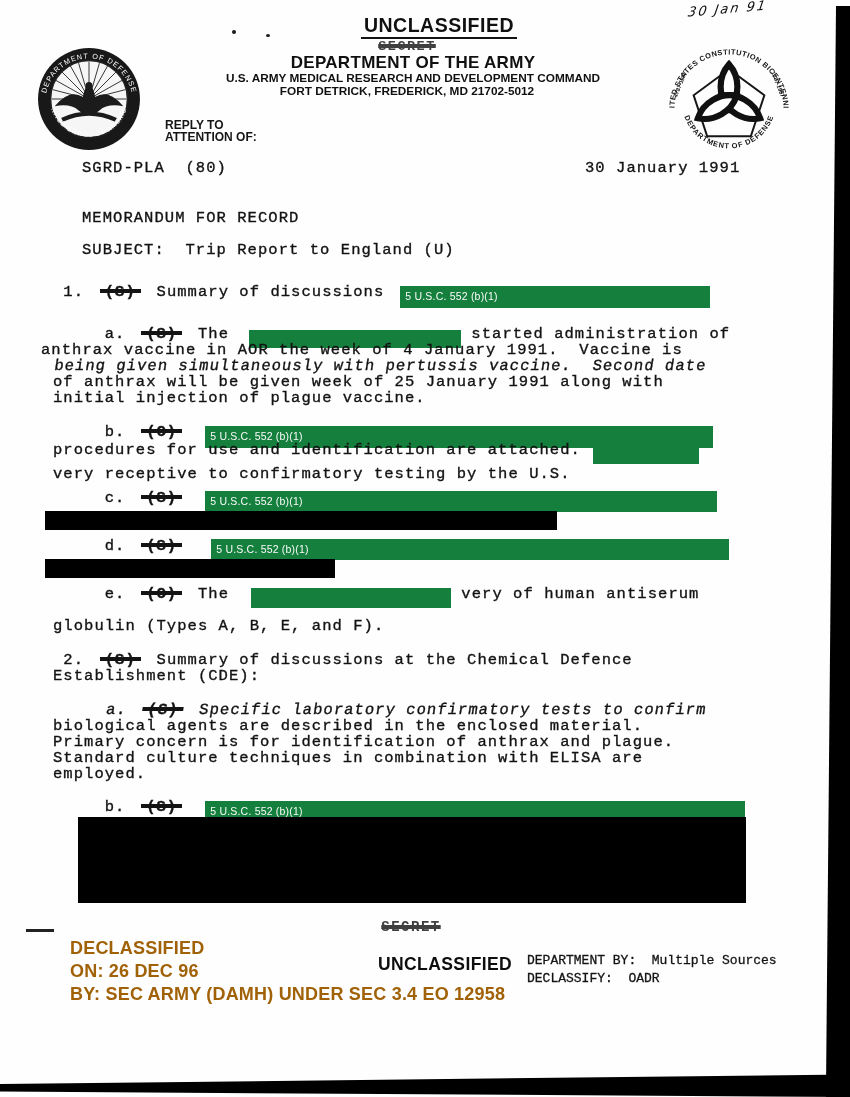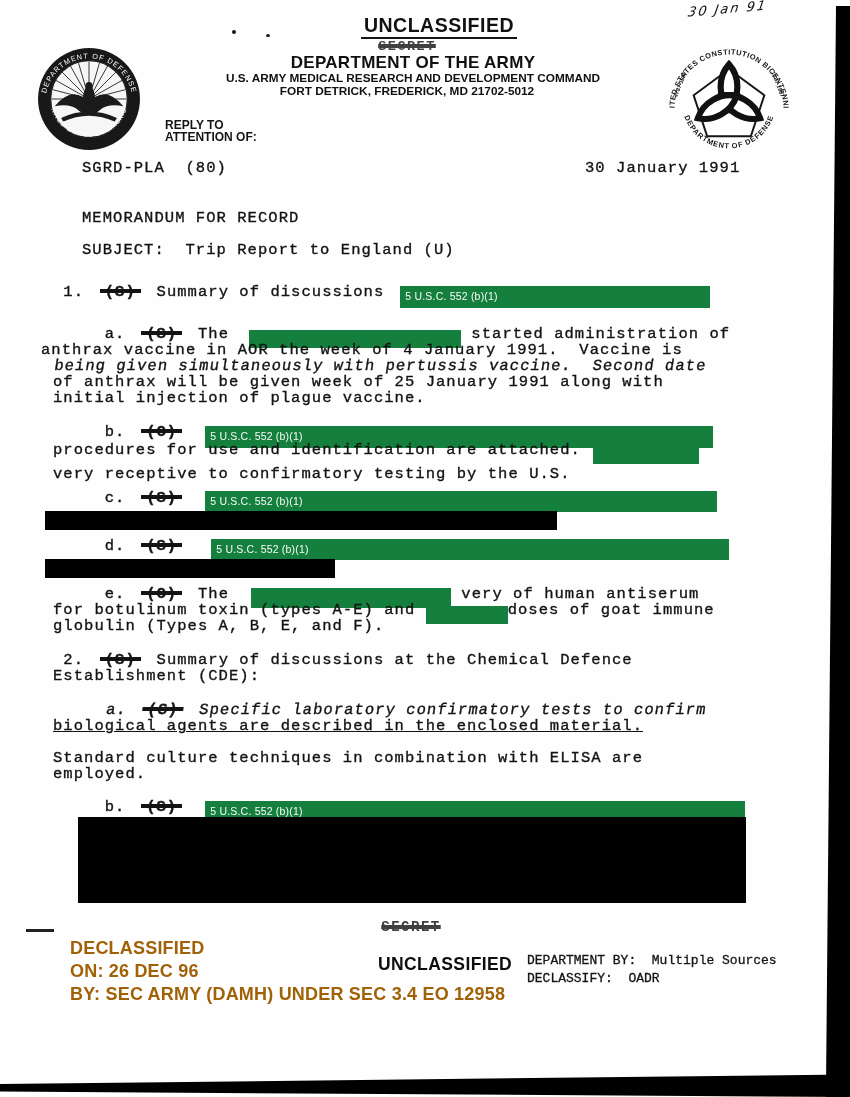--- a/index.html
+++ b/index.html
@@ -151,25 +151,25 @@
     <div class="tline" style="left: 41px; top: 342px;"><span>anthrax vaccine in AOR the week of 4 January 1991.  Vaccine is</span></div>
     <div class="tline skew" style="left: 53px; top: 358px;"><span>being given simultaneously with pertussis vaccine.  Second date</span></div>
     <div class="tline" style="left: 53px; top: 374px;"><span>of anthrax will be given week of 25 January 1991 along with</span></div>
     <div class="tline" style="left: 53px; top: 390px;"><span>initial injection of plague vaccine.</span></div>
     <div class="tline" style="left: 53px; top: 424px;"><span>     b.  </span><span class="struck">(C)</span><span class="redact" style="width: 508px; height: 22px; vertical-align: -12px; margin-left: 28px;"><span class="rlabel">5 U.S.C. 552 (b)(1)</span></span></div>
     <div class="tline" style="left: 53px; top: 442px;"><span>procedures for use and identification are attached. </span><span class="redact" style="width: 106px; height: 17px; vertical-align: -10px; margin-left: 2px;"></span></div>
     <div class="tline" style="left: 53px; top: 458px; margin-top: 8px;"><span>very receptive to confirmatory testing by the U.S.</span></div>
     <div class="tline" style="left: 53px; top: 490px;"><span>     c.  </span><span class="struck">(S)</span><span class="redact" style="width: 512px; height: 21px; vertical-align: -10px; margin-left: 28px;"><span class="rlabel">5 U.S.C. 552 (b)(1)</span></span></div>
     <div class="tline" style="left: 53px; top: 538px;"><span>     d.  </span><span class="struck">(S)</span><span class="redact" style="width: 518px; height: 21px; vertical-align: -10px; margin-left: 34px;"><span class="rlabel">5 U.S.C. 552 (b)(1)</span></span></div>
     <div class="tline" style="left: 53px; top: 586px;"><span>     e.  </span><span class="struck">(C)</span><span>  The</span><span class="redact" style="width: 200px; height: 20px; vertical-align: -10px; margin-left: 22px;"></span><span> very of human antiserum</span></div>
-    <div class="tline" style="left: 53px; top: 602px;"><span>for botulinum toxin (types A-E) and </span><span class="redact" style="width: 82px; height: 18px; vertical-align: -10px;"></span><span>doses of goat immune</span></div>
     <div class="tline" style="left: 53px; top: 618px;"><span>globulin (Types A, B, E, and F).</span></div>
     <div class="tline" style="left: 53px; top: 652px;"><span> 2.  </span><span class="struck">(S)</span><span>  Summary of discussions at the Chemical Defence</span></div>
     <div class="tline" style="left: 53px; top: 668px;"><span>Establishment (CDE):</span></div>
     <div class="tline skew" style="left: 53px; top: 702px;"><span>     a.  </span><span class="struck">(S)</span><span>  Specific laboratory confirmatory tests to confirm</span></div>
-    <div class="tline" style="left: 53px; top: 718px; text-decoration: underline;"><span>biological agents are described in the enclosed material.</span></div>
+    <div class="tline" style="left: 53px; top: 718px;"><span>biological agents are described in the enclosed material.</span></div>
+    <div class="tline" style="left: 53px; top: 734px;"><span>Primary concern is for identification of anthrax and plague.</span></div>
     <div class="tline" style="left: 53px; top: 750px;"><span>Standard culture techniques in combination with ELISA are</span></div>
     <div class="tline" style="left: 53px; top: 766px;"><span>employed.</span></div>
     <div class="tline" style="left: 53px; top: 799px;"><span>     b.  </span><span class="struck">(S)</span><span class="redact" style="width: 540px; height: 22px; vertical-align: -12px; margin-left: 28px;"><span class="rlabel">5 U.S.C. 552 (b)(1)</span></span></div>
     <div class="redact-abs" style="left: 45px; top: 511px; width: 512px; height: 19px;"></div>
     <div class="redact-abs" style="left: 45px; top: 559px; width: 290px; height: 19px;"></div>
     <div class="redact-abs" style="left: 78px; top: 817px; width: 668px; height: 86px;"></div>
   </div>
 
 </body></html>

